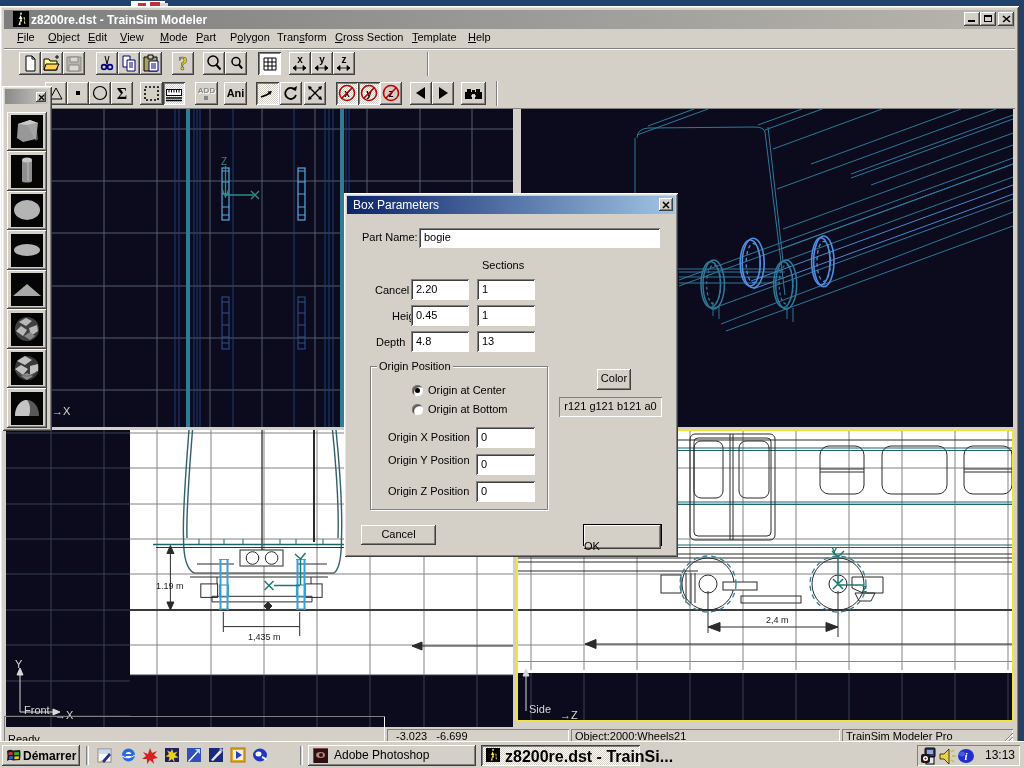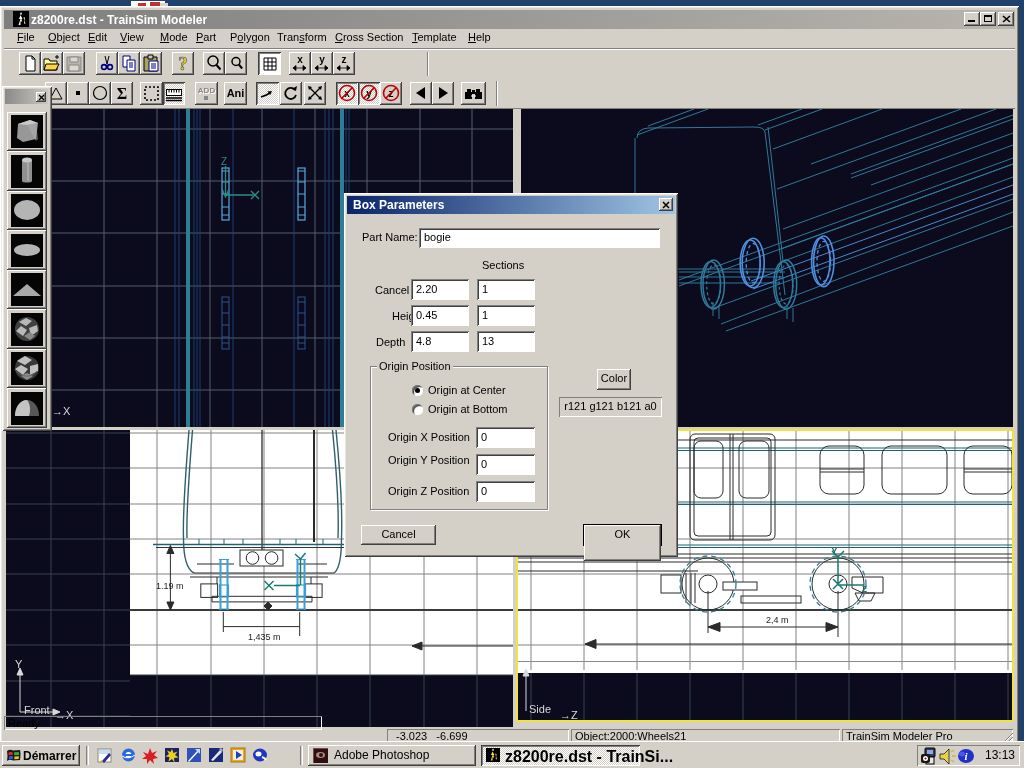--- a/index.html
+++ b/index.html
@@ -424,21 +424,21 @@
 <g stroke="#d8d8d8" fill="#d8d8d8">
 <path d="M8 244 V280" fill="none"></path>
 <path d="M8 238 l-3 7 h6 z"></path>
 </g>
 <text x="11" y="282" font-size="11" fill="#d8d8d8">Side</text>
 <text x="42" y="288" font-size="11" fill="#d8d8d8">→Z</text>
 </svg>
 </div>
 
 <div class="abs" style="left:4px;top:727px;width:1011px;height:18px;background:#d4d0c8"></div>
-<div class="abs panel t11" style="left:4px;top:716px;width:318px;height:14px;padding:1px 4px">Ready</div>
+<div class="abs panel t11" style="left:4px;top:716px;width:381px;height:14px;padding:17px 4px">Ready</div>
 <div class="abs panel t11" style="left:387px;top:729px;width:182px;height:14px;padding:1px 9px">-3.023&nbsp;&nbsp;&nbsp;-6.699</div>
 <div class="abs panel t11" style="left:571px;top:729px;width:269px;height:14px;padding:1px 4px">Object:2000:Wheels21</div>
 <div class="abs panel t11" style="left:842px;top:729px;width:171px;height:14px;padding:1px 4px">TrainSim Modeler Pro</div>
 
 <svg class="abs" style="left:1001px;top:731px" width="13" height="13">
     <path d="M12 2 L2 12 M12 6 L6 12 M12 10 L10 12" stroke="#808080"></path>
     <path d="M12 3 L3 12 M12 7 L7 12 M12 11 L11 12" stroke="#fff"></path>
   </svg>
 
 <div class="abs" style="left:0;top:741px;width:1024px;height:27px;background:#d4d0c8;border-top:1px solid #fff"></div>
@@ -579,21 +579,21 @@
       </svg></div>
 <div class="abs btn" style="left:0;top:276px;width:40px;height:40px"><svg width="40" height="40">
         <rect x="4" y="4" width="32" height="33" fill="#050505"></rect>
         <path d="M8 28c0-9 5-16 12-16s12 7 12 16z" fill="#585858"></path>
         <path d="M8 28c0-9 5-16 12-16 3 3 4 10 2 16z" fill="#c4c4c4"></path>
       </svg></div>
 </div>
 
 <div class="abs ras" id="dlg" style="left:344px;top:193px;width:334px;height:364px"></div>
 <div class="abs" style="left:347px;top:196px;width:328px;height:18px;background:linear-gradient(90deg,#0a246a,#a0c4e4)"></div>
-<div class="abs" style="left:353px;top:198px;font-size:12px;font-weight:bold;color:#fff">Box Parameters</div>
+<div class="abs" style="left:353px;top:198px;font-size:12px;font-weight:normal;color:#fff">Box Parameters</div>
 <div class="abs btn" style="left:659px;top:198px;width:14px;height:13px"></div>
 <svg class="abs" style="left:662px;top:201px" width="8" height="8">
     <path d="M1 1 L7 7 M7 1 L1 7" stroke="#000" stroke-width="1.5"></path>
   </svg>
 <div class="abs t12" style="left:362px;top:231px">Part Name:</div>
 <div class="abs sunk" style="left:419px;top:228px;width:241px;height:20px"></div>
 <div class="abs t12" style="left:424px;top:231px">bogie</div>
 <div class="abs t12" style="left:482px;top:259px">Sections</div>
 <div class="abs t12" style="left:375px;top:284px">Cancel</div>
 <div class="abs sunk" style="left:411px;top:279px;width:58px;height:21px"></div>
@@ -626,13 +626,13 @@
 <div class="abs t12" style="left:481px;top:458px">0</div>
 <div class="abs t12" style="left:388px;top:485px">Origin Z Position</div>
 <div class="abs sunk" style="left:476px;top:481px;width:59px;height:21px"></div>
 <div class="abs t12" style="left:481px;top:485px">0</div>
 
 <div class="abs btn t12" style="left:597px;top:369px;width:34px;height:21px;text-align:center;padding-top:3px">Color</div>
 <div class="abs panel t12" style="left:559px;top:397px;width:103px;height:20px;text-align:center;padding-top:3px;background:#d4d0c8">r121 g121 b121 a0</div>
 
 <div class="abs btn t12" style="left:361px;top:525px;width:75px;height:20px;text-align:center;padding-top:3px">Cancel</div>
 <div class="abs t12" style="left:583px;top:524px;width:79px;height:22px;background:#000"></div>
-<div class="abs btn t12" style="left:584px;top:525px;width:77px;height:36px;text-align:center;padding-top:3px">OK</div>
+<div class="abs btn t12" style="left:584px;top:525px;width:77px;height:24px;text-align:left;padding-top:15px">OK</div>
 
 </body></html>

